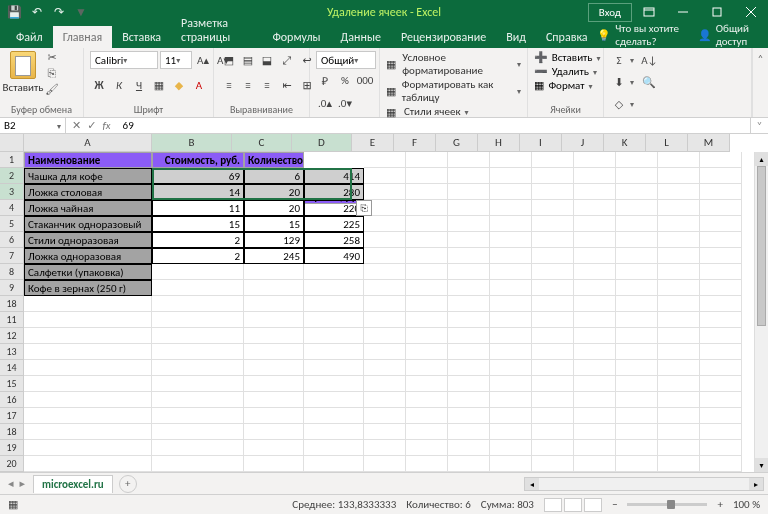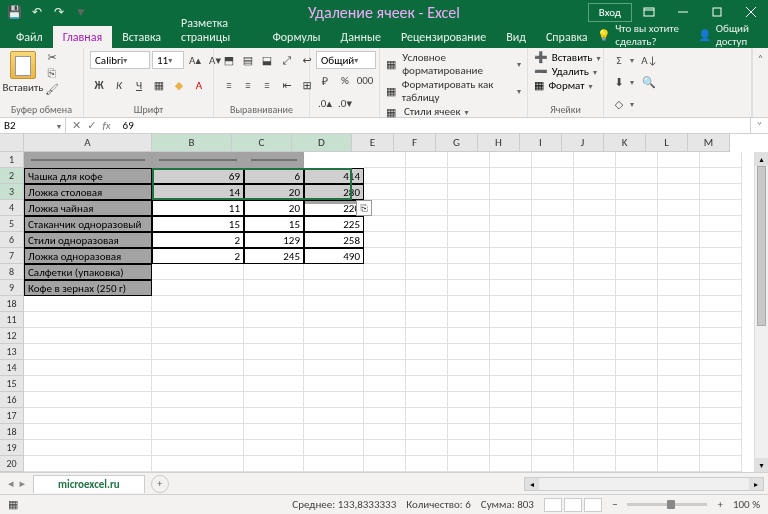--- a/index.html
+++ b/index.html
@@ -1,41 +1,41 @@
 <!DOCTYPE html>
 <html><head>
 <meta charset="utf-8">
 <style>
 *{box-sizing:border-box;margin:0;padding:0;font-family:"Segoe UI",Calibri,sans-serif;font-size:11px;user-select:none}
 body{background:#fff;width:768px;height:514px;overflow:hidden;display:flex;flex-direction:column}
 .titlebar{background:#0c6b3d;height:24px;display:flex;align-items:center;color:#fff;position:relative}
 .qat{display:flex;align-items:center;gap:8px;padding-left:8px}
 .qat .ico{width:14px;height:14px;display:flex;align-items:center;justify-content:center;font-size:12px;opacity:.9}
-.title{position:absolute;left:50%;transform:translateX(-50%);font-size:16px;color:#f0abfc}
+.title{position:absolute;left:50%;transform:translateX(-50%);font-size:12px;color:#bef264}
 .winctrl{margin-left:auto;display:flex;align-items:center}
 .login{border:1px solid #5aa07c;padding:2px 10px;font-size:11px}
 .winbtn{width:34px;height:24px;display:flex;align-items:center;justify-content:center;font-size:10px}
 .winbtn svg{stroke:#fff;fill:none;stroke-width:1}
 .tabs{background:#0c6b3d;height:24px;display:flex;align-items:flex-end;color:#fff;padding-left:6px;position:relative}
 .tab{padding:4px 10px;font-size:12px;color:#e8f0ec;cursor:pointer}
-.tab.active{background:#f3f2f1;color:#a21caf}
+.tab.active{background:#f3f2f1;color:#737373}
 .tabs-right{margin-left:auto;display:flex;align-items:center;gap:12px;padding-right:10px;color:#e8f0ec}
 .tabs-right .it{display:flex;align-items:center;gap:4px;font-size:11px}
 .ribbon{background:#f3f2f1;height:70px;border-bottom:1px solid #d0d0d0;display:flex}
 .grp{border-right:1px solid #e0e0e0;padding:3px 6px 1px;display:flex;flex-direction:column;justify-content:space-between}
 .grp-label{text-align:center;font-size:10px;color:#666;padding-top:2px}
 .grp-body{flex:1;display:flex;align-items:flex-start;gap:4px}
 .clipboard-big{width:34px;display:flex;flex-direction:column;align-items:center;gap:2px;font-size:10px;color:#333}
 .paste-ico{width:26px;height:28px;background:linear-gradient(#f9d777,#e8b54a);border:1px solid #c49530;border-radius:2px;position:relative}
 .paste-ico:before{content:"";position:absolute;top:4px;left:4px;width:14px;height:18px;background:#fff;border:1px solid #999}
 .mini-btns{display:flex;flex-direction:column;gap:2px;font-size:11px;color:#555}
 .mini{width:16px;height:14px;text-align:center}
 .font-row{display:flex;align-items:center;gap:2px;margin-bottom:3px}
 .sel{background:#fff;border:1px solid #c8c8c8;height:18px;display:flex;align-items:center;padding:0 4px;font-size:11px}
-.sel.fn{width:60px}.sel.fs{width:32px}
+.sel.fn{width:68px}.sel.fs{width:32px}
 .ico-btn{width:18px;height:18px;display:flex;align-items:center;justify-content:center;color:#444;font-size:11px}
 .align-grid{display:grid;grid-template-columns:repeat(3,18px);gap:1px}
 .num-col{display:flex;flex-direction:column;gap:2px}
 .styles-rows{display:flex;flex-direction:column;gap:1px;font-size:11px;color:#333}
 .st-row{display:flex;align-items:center;gap:4px}
 .st-ico{width:14px;height:12px}
 .cells-col{display:flex;flex-direction:column;gap:1px;font-size:11px}
 .edit-col{display:flex;flex-direction:column;gap:1px;font-size:11px}
 .collapse{width:16px;border-left:1px solid #e0e0e0;display:flex;align-items:flex-start;justify-content:center;padding-top:4px;color:#666}
 .namebox-row{height:16px;border-bottom:1px solid #d0d0d0;display:flex;align-items:center;background:#fff}
@@ -48,29 +48,29 @@
 .col-hdrs{position:absolute;top:0;left:24px;right:0;height:18px;display:flex}
 .ch{background:#e6e6e6;border-right:1px solid #ccc;border-bottom:1px solid #ccc;text-align:center;font-size:11px;color:#333;line-height:18px}
 .ch.selcol{background:#c8e0d0}
 .row-hdrs{position:absolute;top:18px;left:0;width:24px}
 .rh{height:16px;background:#e6e6e6;border-right:1px solid #ccc;border-bottom:1px solid #ccc;text-align:center;font-size:10px;color:#333;line-height:16px}
 .rh.selrow{background:#c8e0d0}
 .cells{position:absolute;top:18px;left:24px}
 .row{display:flex;height:16px}
 .cell{border-right:1px solid #e0e0e0;border-bottom:1px solid #e0e0e0;height:16px;padding:0 3px;font-size:11px;line-height:15px;overflow:hidden;white-space:nowrap}
 .cA{width:128px}.cB{width:92px}.cC{width:60px}.cD{width:60px}.cE,.cF,.cG,.cH,.cI,.cJ,.cK,.cL,.cM{width:42px}
-.hdr-cell{background:#737373;font-weight:bold;border:7px solid #a3a3a3}
+.hdr-cell{background:#8b5cf6;font-weight:bold;border:1px solid #a3a3a3}
 .blue-cell{background:#a3a3a3;border:1px solid #000}
 .data-cell{border:1px solid #000;text-align:right}
 .sel-cell{background:#cfcfcf;border:1px solid #000;text-align:right}
 .selection-border{position:absolute;border:2px solid #217346;pointer-events:none}
 .smart-tag{position:absolute;width:16px;height:16px;border:1px solid #999;background:#fff;font-size:9px;display:flex;align-items:center;justify-content:center}
 .sheet-tabs{height:22px;background:#f3f2f1;border-top:1px solid #d0d0d0;display:flex;align-items:center}
 .st-nav{display:flex;gap:6px;padding:0 8px;color:#888}
-.st-tab{background:#fff;border:1px solid #ccc;border-bottom:none;padding:2px 24px;font-size:11px;color:#217346;font-weight:bold}
+.st-tab{background:#fff;border:1px solid #ccc;border-bottom:none;padding:2px 8px;font-size:11px;color:#217346;font-weight:bold}
 .st-add{width:18px;height:18px;border:1px solid #ccc;border-radius:50%;margin-left:6px;text-align:center;line-height:16px;color:#666}
 .hscroll{margin-left:auto;width:240px;height:14px;background:#f0f0f0;border:1px solid #ccc;display:flex;align-items:center;margin-right:4px}
 .hsbtn{width:14px;height:12px;background:#e0e0e0;text-align:center;font-size:8px;line-height:12px}
 .statusbar{height:20px;background:#f3f2f1;border-top:1px solid #d0d0d0;display:flex;align-items:center;padding:0 8px;font-size:11px;color:#444}
 .sb-right{margin-left:auto;display:flex;align-items:center;gap:10px}
 .view-btns{display:flex;gap:2px}
 .vb{width:18px;height:14px;border:1px solid #ccc;background:#fff}
 .zoom-slider{width:80px;height:3px;background:#ccc;position:relative}
 .zoom-slider:before{content:"";position:absolute;left:50%;top:-3px;width:8px;height:9px;background:#888;border-radius:1px}
 .drop{font-size:8px;color:#666}

